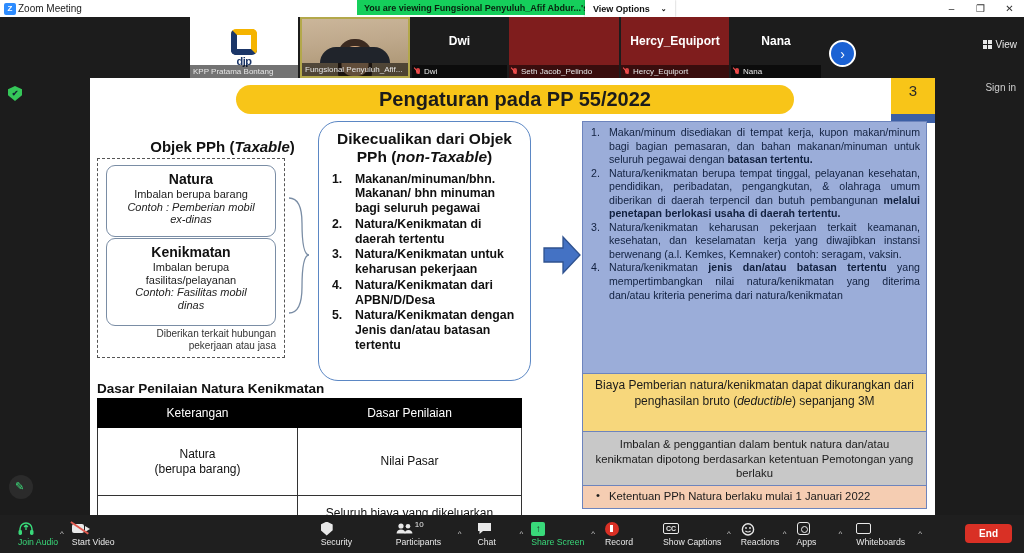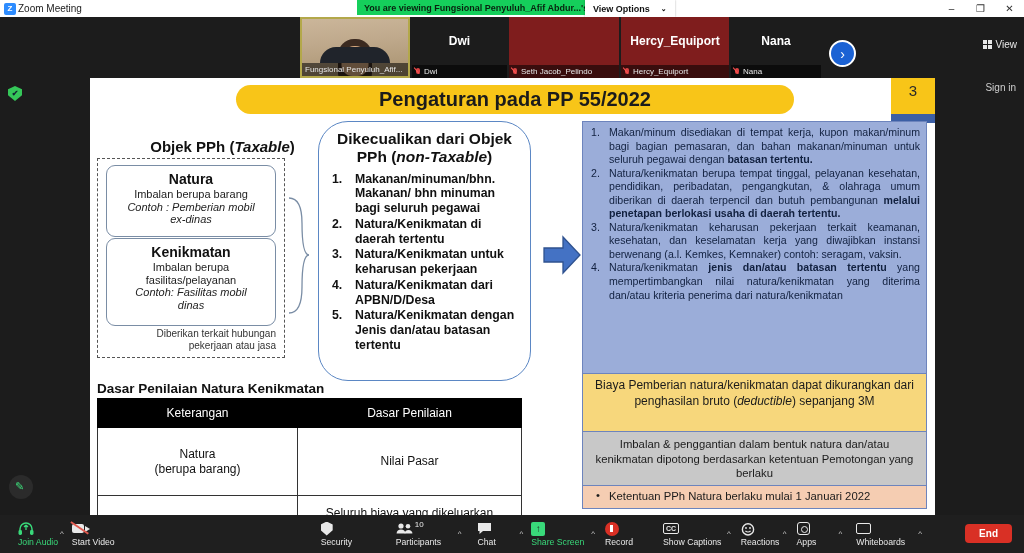--- a/index.html
+++ b/index.html
@@ -189,21 +189,21 @@
     position: absolute; left: 16px; top: 250px; width: 170px; text-align: right;
     font-size: 10px; color: #333; line-height: 1.2;
   }
   .brace {
     position: absolute; left: 198px; top: 115px; width: 22px; height: 125px;
   }
 
   
   .midbox {
     position: absolute; left: 228px; top: 43px; width: 213px; height: 260px;
-    border: 1.5px solid #5b87c4; border-radius: 30px; background: #fff;
+    border: 1.5px solid #5b87c4; border-radius: 20px; background: #fff;
     padding: 8px 10px;
   }
   .midbox h3 {
     font-size: 15.5px; font-weight: bold; color: #111; text-align: center;
     line-height: 1.15; margin-bottom: 6px;
   }
   .midbox ol { list-style: none; counter-reset: m; }
   .midbox ol li {
     counter-increment: m; position: relative; padding-left: 26px;
     font-size: 12.3px; font-weight: bold; color: #111; line-height: 1.2;
@@ -360,20 +360,31 @@
     </div>
     <div class="tb-winctl">
       <div>–</div>
       <div>❐</div>
       <div class="close">✕</div>
     </div>
   </div>
 
   <div class="filmstrip">
 
+    <div class="thumb dark" style="left:190px;width:108px">
+      <div class="logo-thumb">
+        <div class="djp-mark">
+            <div class="ring"></div>
+          </div>
+        <div class="djp-text">djp</div>
+      </div>
+      <div class="namebar">
+        <span>KPP Pratama Bontang</span>
+      </div>
+    </div>
 
     <div class="thumb speaking" style="left:300px;width:110px">
       <div class="vid-thumb">
         <div class="vid-head"></div>
           <div class="vid-face"></div>
         <div class="vid-glasses"></div>
         <div class="vid-shoulders"></div>
       </div>
       <div class="namebar" style="background:rgba(0,0,0,.55)">
         <span>Fungsional Penyuluh_Afif...</span>

